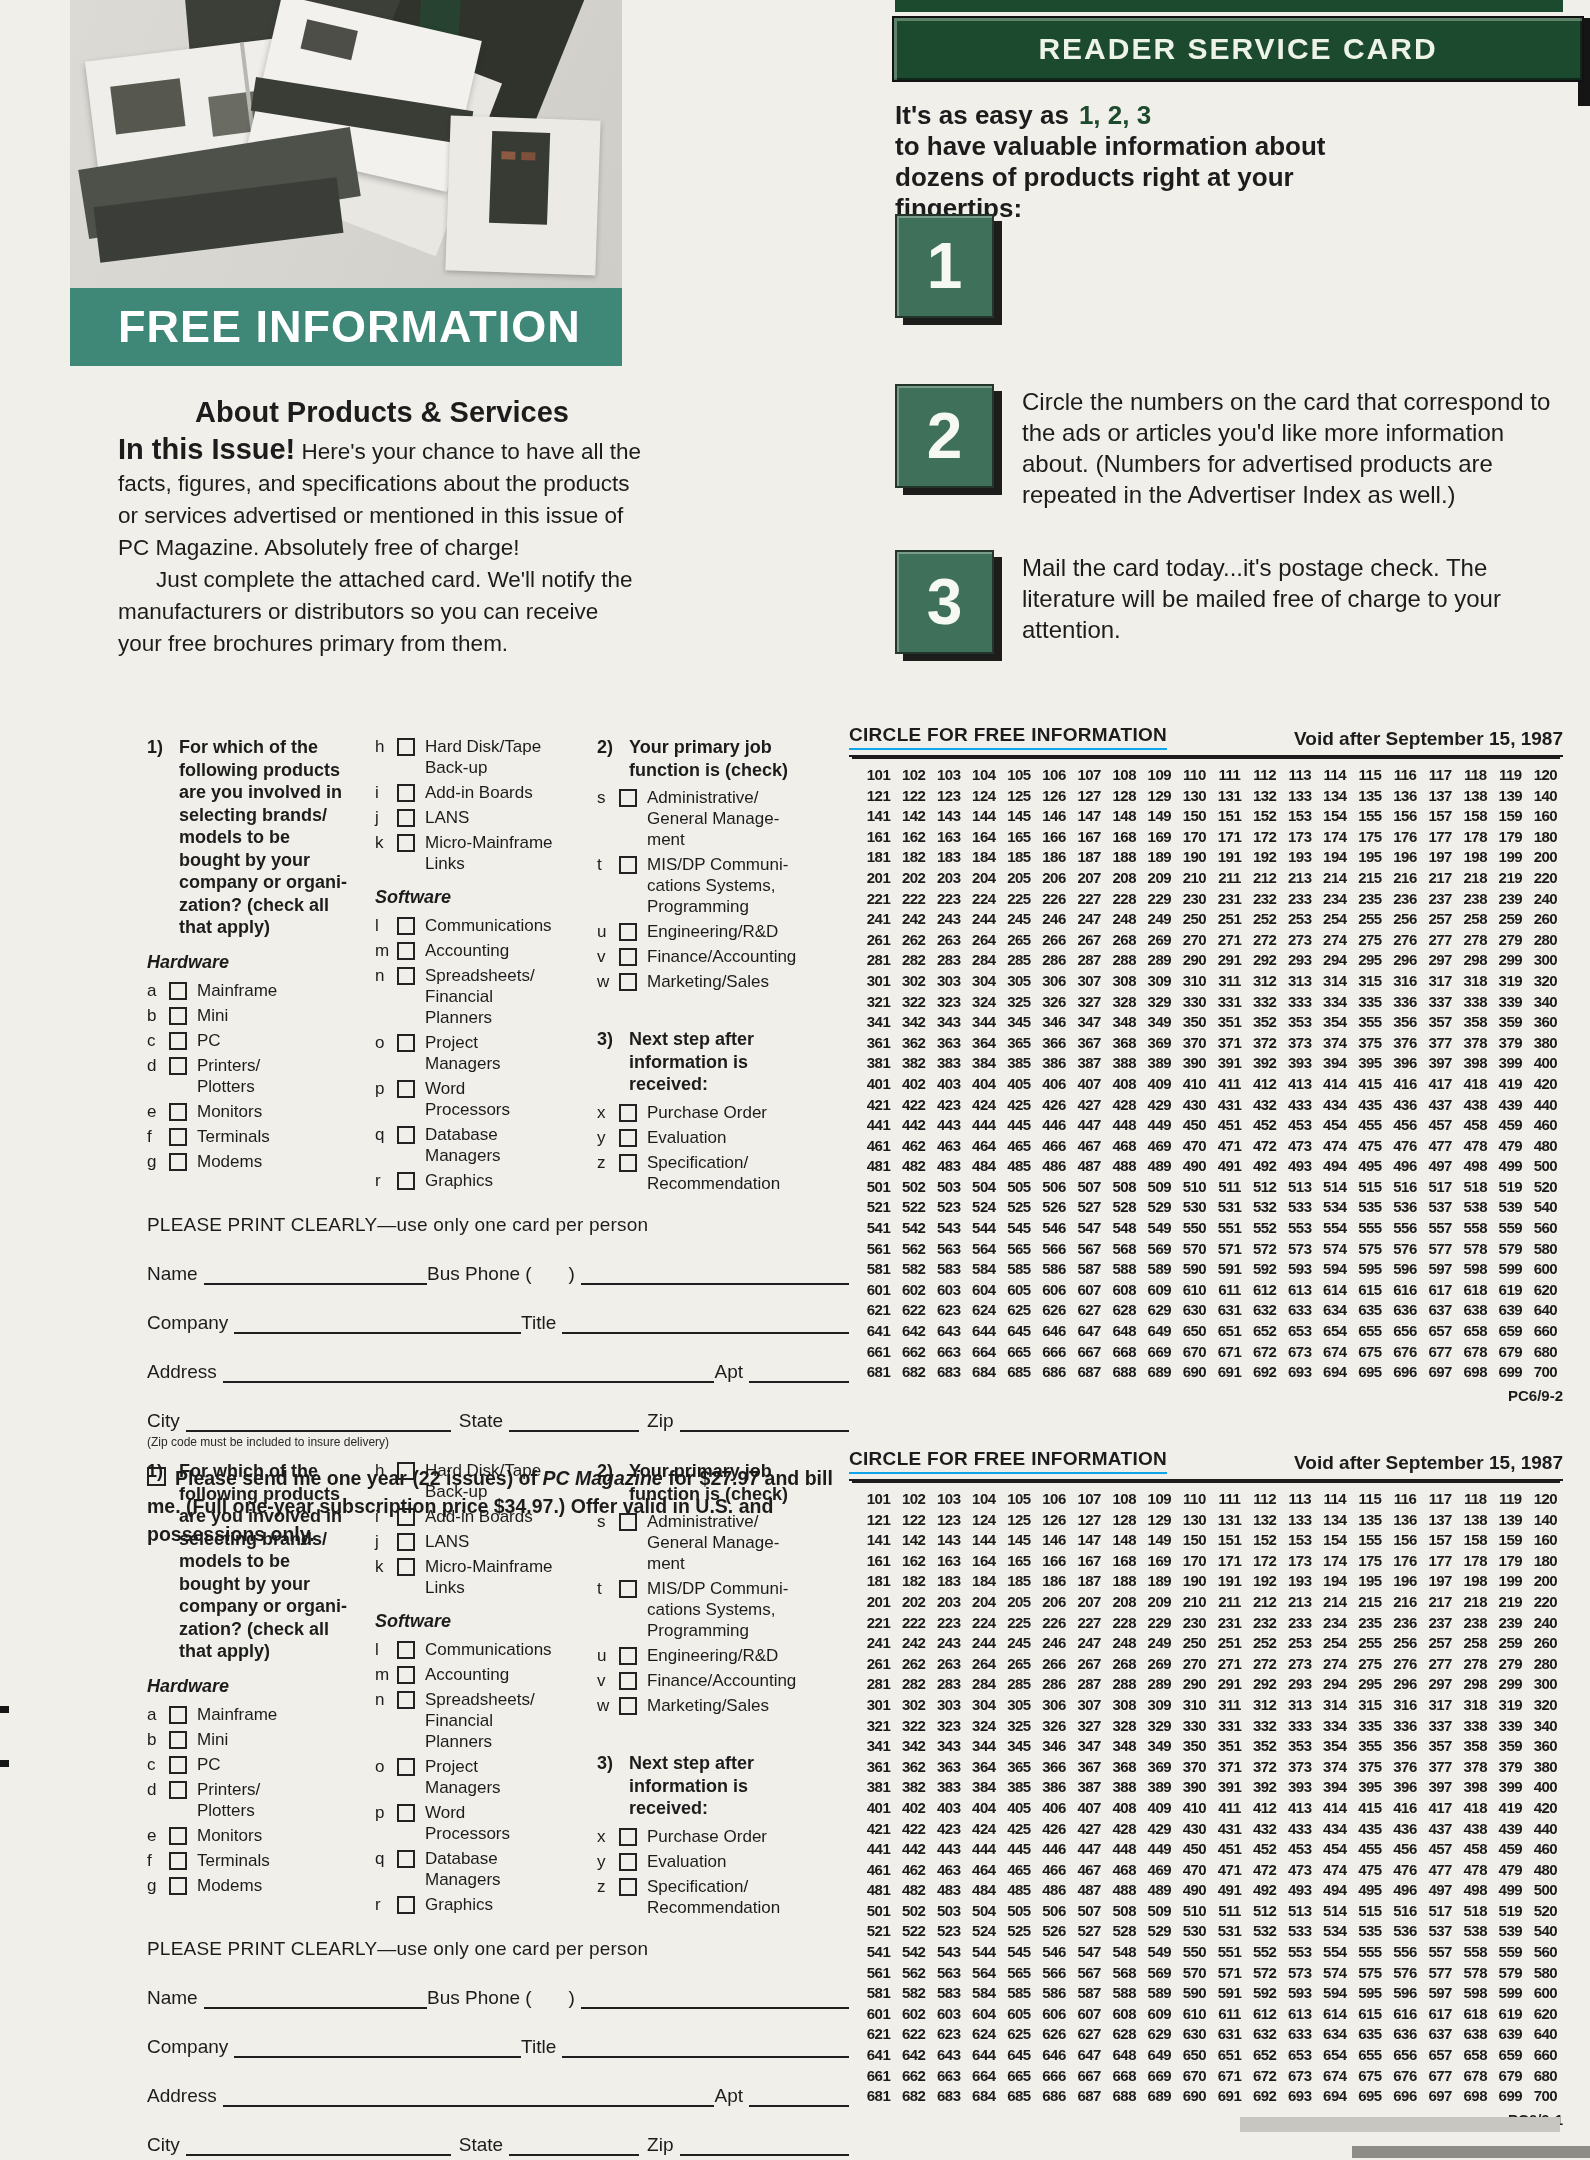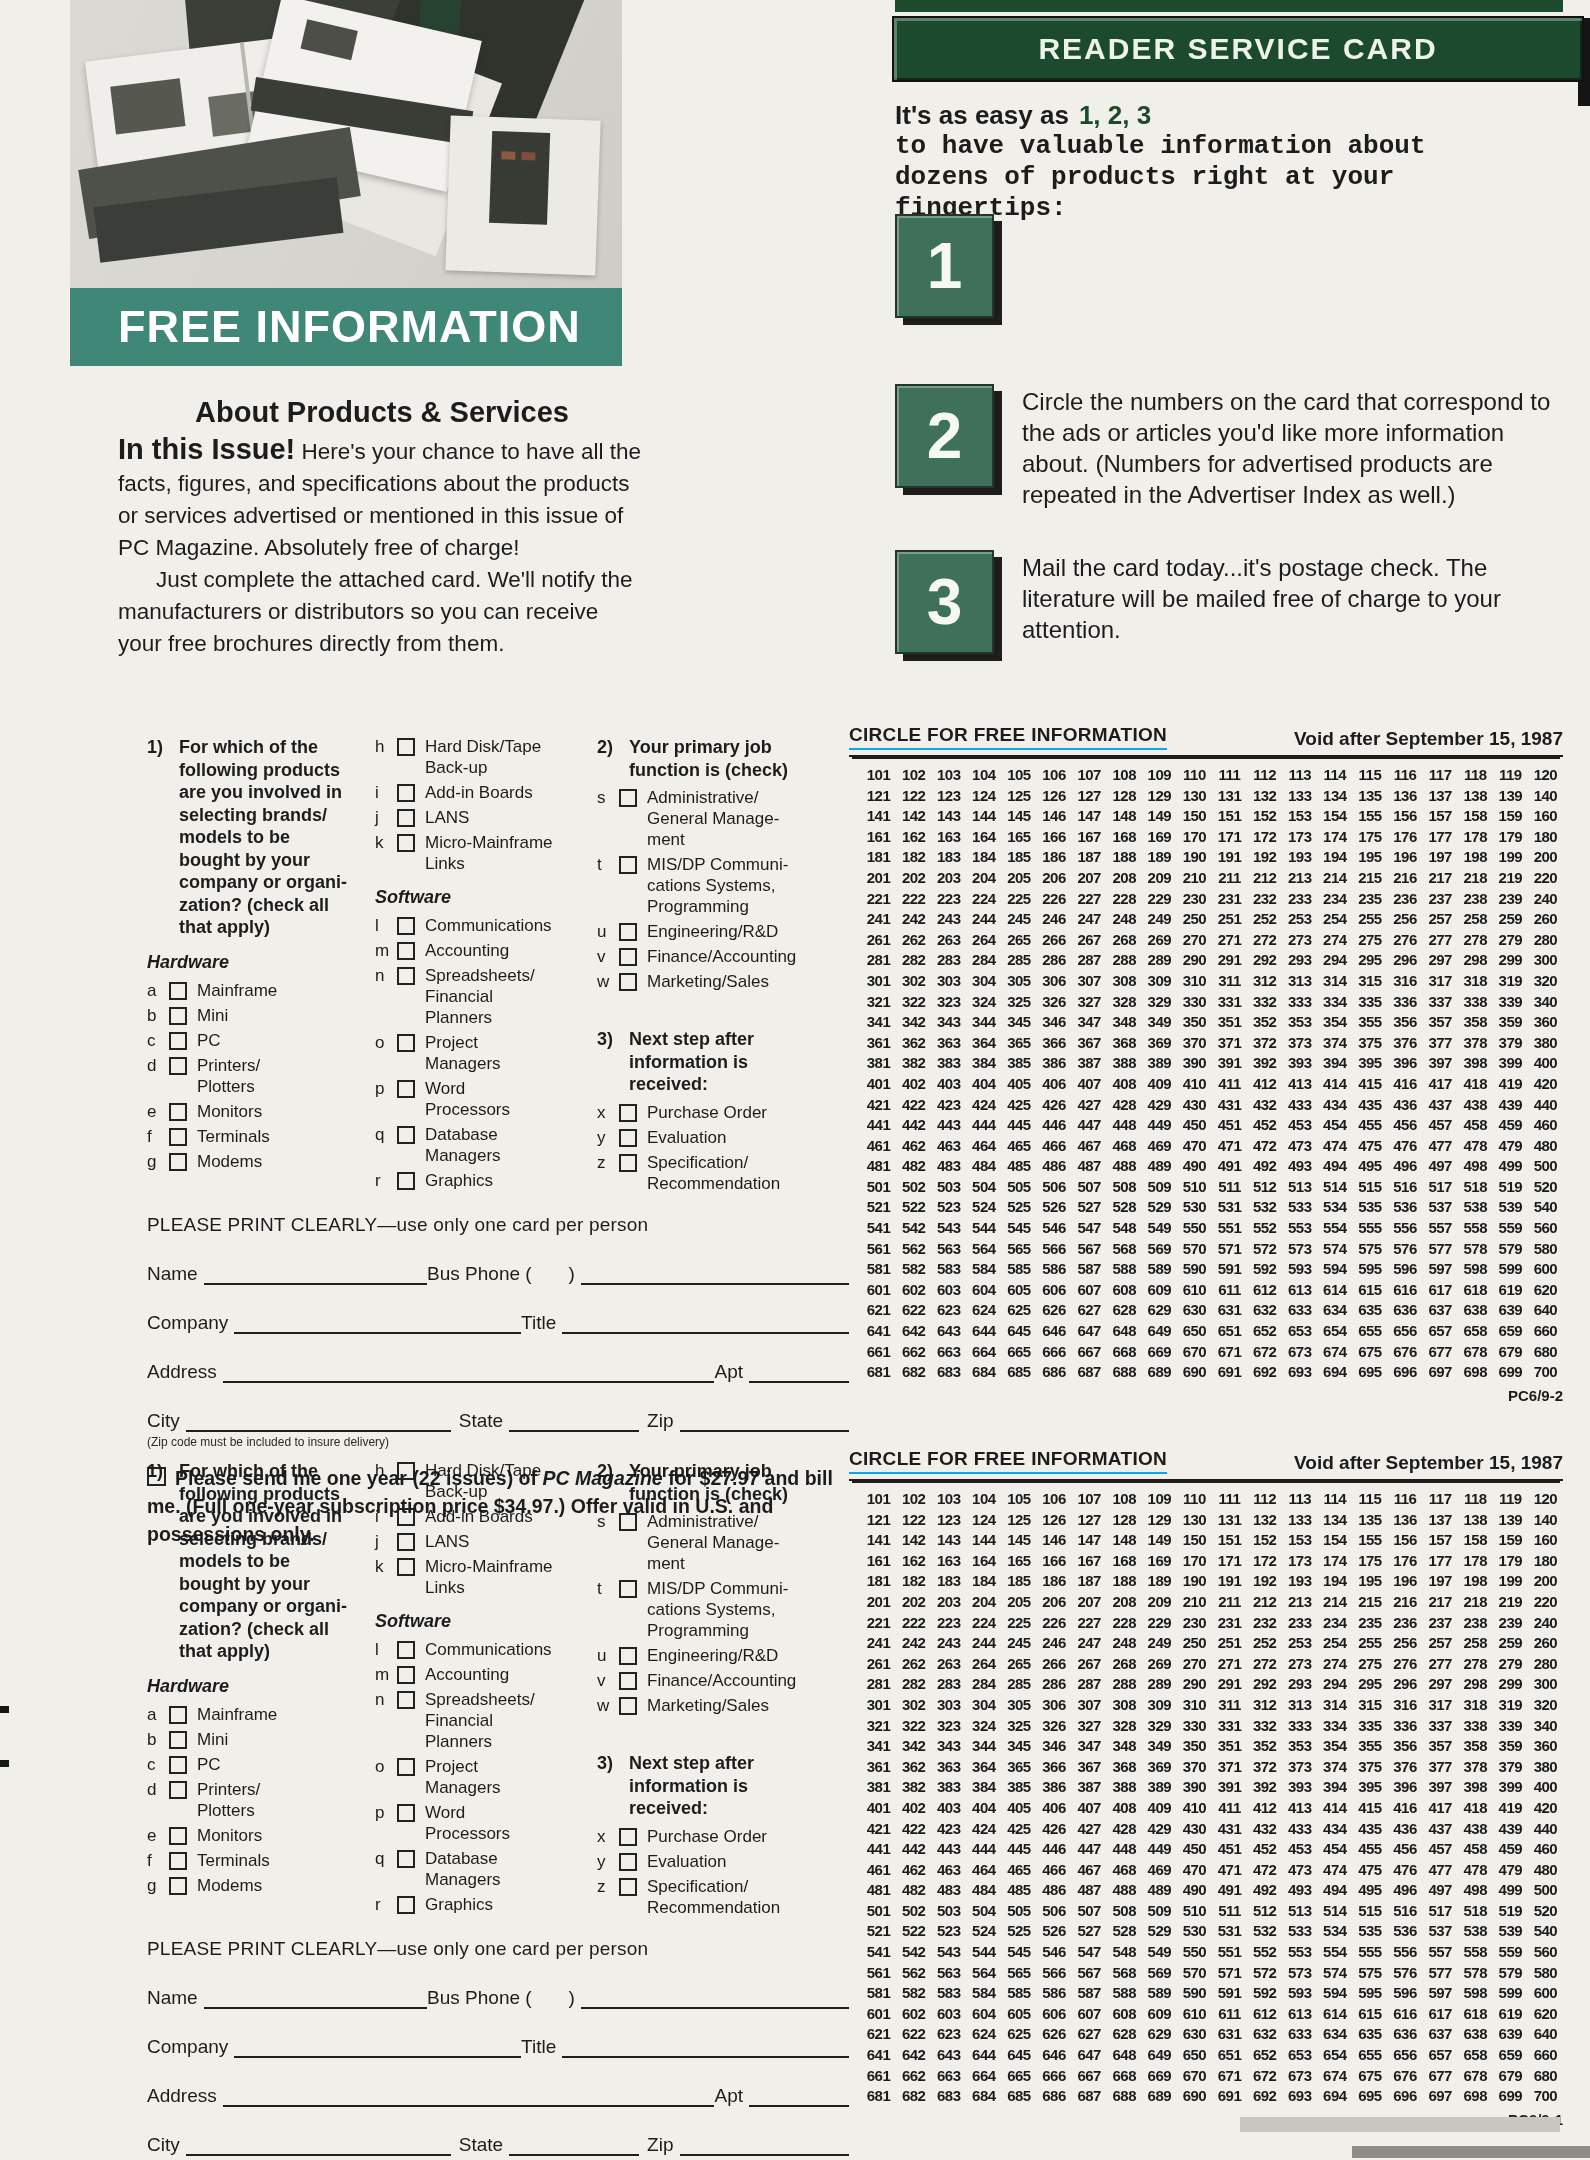--- a/index.html
+++ b/index.html
@@ -45,21 +45,21 @@
 
   
   .topbar{left:895px;top:0;width:668px;height:12px;background:#1c4a2e;}
   .edge-mark{left:1578px;top:18px;width:12px;height:88px;background:#151515;}
   .rsc{left:892px;top:16px;width:688px;height:62px;background:#1c4a2e;border:2px solid #121212;
        box-shadow:inset 3px 3px 0 rgba(222,236,222,.35), inset -2px -2px 0 rgba(0,0,0,.45);
        display:flex;align-items:center;justify-content:center;}
   .rsc span{color:#edf3e9;font-weight:bold;font-size:30px;letter-spacing:2px;}
   .easy{left:895px;top:100px;width:580px;font-size:26px;font-weight:bold;line-height:31px;}
   .easy .nums{color:#1d4a2c;padding-left:10px;}
-  .easy-rest{white-space:pre-line;font-family:Liberation Mono, monospace;}
+  .easy-rest{white-space:pre-line;}
   .step{position:absolute;left:895px;width:672px;}
   .step-box{float:left;width:95px;height:100px;background:#3f7059;border:2px solid #24352b;
             box-shadow:8px 7px 0 #1d1d1b, inset 2px 2px 0 rgba(230,240,230,.35);
             color:#f6f8f2;font-size:64px;font-weight:bold;display:flex;align-items:center;justify-content:center;
             margin-right:28px;margin-bottom:6px;}
   .step-text{font-size:24px;line-height:31px;padding-top:2px;}
   .step1{top:214px;} .step2{top:384px;} .step3{top:550px;}
 
   
   .card-form{width:702px;}
@@ -129,21 +129,21 @@
   </div>
 </div>
 
 <div class="abs banner">
   <span>FREE INFORMATION</span>
 </div>
 
 <div class="abs about">
   <div class="about-h">About Products &amp; Services</div>
   <div class="about-p"><span class="runin">In this Issue!</span><span> Here's your chance to have all the facts, figures, and specifications about the products or services advertised or mentioned in this issue of PC Magazine. Absolutely free of charge!</span></div>
-  <div class="about-p2">Just complete the attached card. We'll notify the manufacturers or distributors so you can receive your free brochures directly from them.</div>
+  <div class="about-p2">Just complete the attached card. We'll notify the manufacturers or distributors so you can receive your free brochures primary from them.</div>
 </div>
 
 <div class="abs topbar"></div>
 <div class="abs edge-mark"></div>
 
 <div class="abs rsc">
   <span>READER SERVICE CARD</span>
 </div>
 
 <div class="abs easy">

